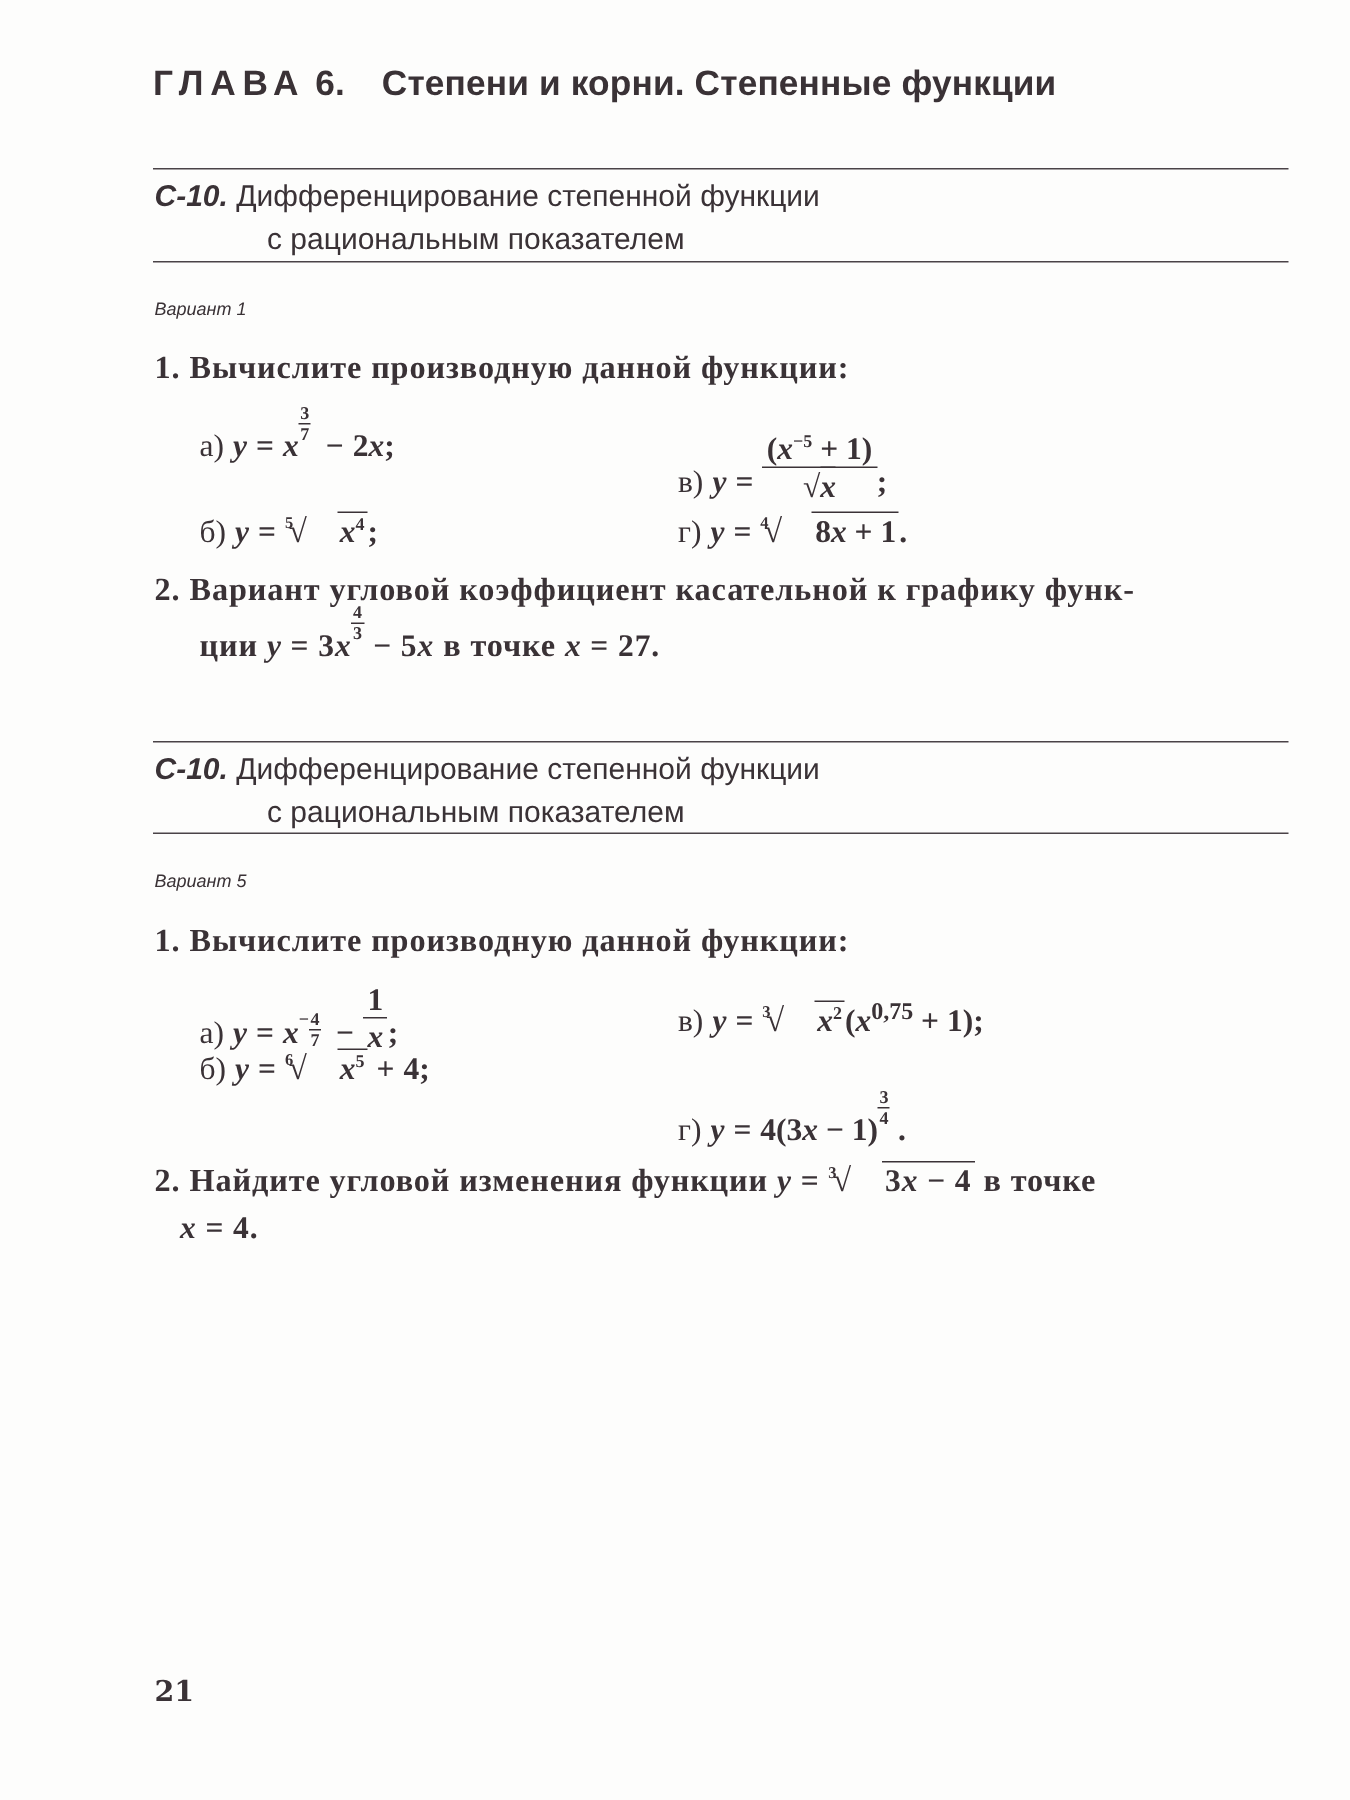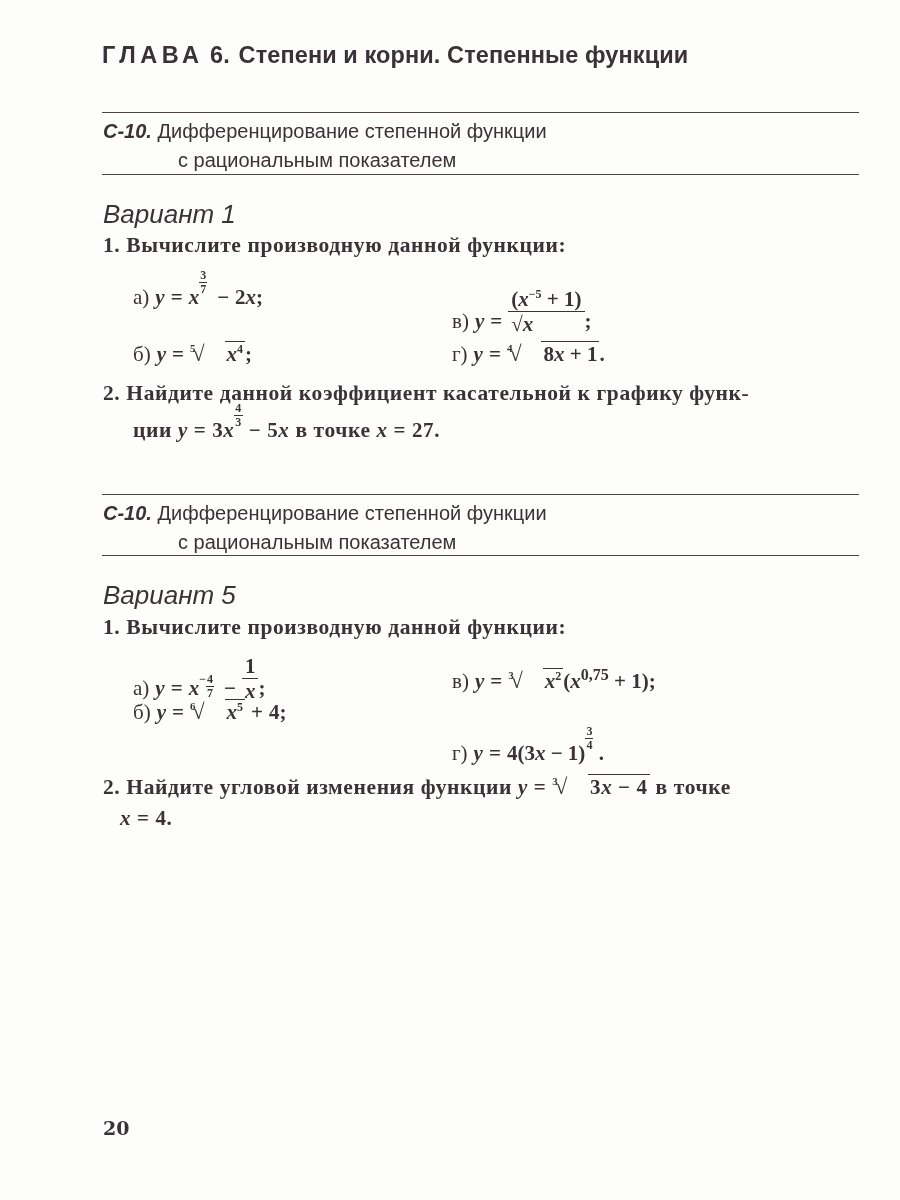--- a/index.html
+++ b/index.html
@@ -18,50 +18,50 @@
   .chapter .word { letter-spacing: 4.5px; }
   .rule { position: absolute; left: 102px; width: 757px; height: 0; border-top: 1.6px solid #4a4347; }
   .sec-title {
     font-family: "Liberation Sans", "DejaVu Sans", sans-serif;
     font-size: 20px; line-height: 29px;
   }
   .sec-title .code { font-weight: bold; font-style: italic; }
   .sec-title .line2 { padding-left: 75px; }
   .variant {
     font-family: "Liberation Sans", "DejaVu Sans", sans-serif;
-    font-style: italic; font-size: 26px;
+    font-style: italic; font-size: 12px;
   }
   .task {
     font-family: "Liberation Serif", "DejaVu Serif", serif;
     font-size: 21.5px; letter-spacing: 0.6px;
   }
   .task .num { font-weight: bold; }
   .math { font-family: "Liberation Serif", "DejaVu Serif", serif; font-size: 21px; }
   .math i { font-style: italic; }
   .lbl { font-weight: normal; margin-right: 6px; }
   .op { margin: 0 6px; }
   .frac-exp { display: inline-block; vertical-align: bottom; position: relative; top: -14px; font-size: 12px; text-align: center; line-height: 13px; }
   .frac-exp .n, .frac-exp .d { display: block; padding: 0 1px; }
   .frac-exp .n { border-bottom: 1px solid #3a3236; }
-  .frac { display: inline-block; vertical-align: middle; text-align: left; }
+  .frac { display: inline-block; vertical-align: middle; text-align: center; }
   .frac .n, .frac .d { display: block; padding: 0 3px; line-height: 24px; }
   .frac .n { border-bottom: 1.2px solid #3a3236; }
   .root { display: inline-block; position: relative; }
   .root .idx { font-size: 11px; position: relative; top: -9px; margin-right: -3px; }
   .root .rad { font-size: 22px; }
   .root .arg { border-top: 1.2px solid #3a3236; padding: 0 2px; margin-left: 20px; }
   .pagenum { left: 103px; top: 1117px; font-family: "DejaVu Serif", serif; font-weight: bold; font-size: 19px; }
 </style>
 </head>
 <body>
 
 <div class="abs chapter">
   <span class="word">ГЛАВА</span>
   <span>6.</span>
-  <span style="margin-left:2px">Степени и корни. Степенные функции</span>
+  <span style="margin-left:18px">Степени и корни. Степенные функции</span>
 </div>
 
 <div class="rule" style="top:112px"></div>
 <div class="abs sec-title" style="left:103px; top:117px">
   <div>
     <span class="code">С-10.</span>
     <span>Дифференцирование степенной функции</span>
   </div>
   <div class="line2">с рациональным показателем</div>
 </div>
@@ -85,21 +85,21 @@
 <div class="abs math" style="left:133px; top:341px; font-weight:bold">
   <span class="lbl">б)</span><i>y</i><span class="op">=</span><span class="root"><span class="idx">5</span><span class="rad">√</span><span class="arg"><i>x</i><sup style="font-size:12px">4</sup></span></span>;
 </div>
 
 <div class="abs math" style="left:452px; top:341px; font-weight:bold">
   <span class="lbl">г)</span><i>y</i><span class="op">=</span><span class="root"><span class="idx">4</span><span class="rad">√</span><span class="arg">8<i>x</i> + 1</span></span>.
 </div>
 
 <div class="abs task" style="left:103px; top:381px; font-weight:bold">
   <span class="num">2.</span>
-  <span>Найдите данной коэффициент касательной к графику функ-</span>
+  <span>Вариант угловой коэффициент касательной к графику функ-</span>
 </div>
 <div class="abs task" style="left:133px; top:416px; font-weight:bold">
   <span>ции</span>
   <span class="math"> <i>y</i> = 3<i>x</i><span class="frac-exp"><span class="n">4</span><span class="d">3</span></span> − 5<i>x</i></span>
   <span>в точке</span>
   <span class="math"><i>x</i> = 27.</span>
 </div>
 
 <div class="rule" style="top:494px"></div>
 <div class="abs sec-title" style="left:103px; top:499px">
@@ -137,13 +137,13 @@
 <div class="abs task" style="left:103px; top:774px; font-weight:bold">
   <span class="num">2.</span>
   <span>Найдите угловой изменения функции</span>
   <span class="math"><i>y</i> = <span class="root"><span class="idx">3</span><span class="rad">√</span><span class="arg">3<i>x</i> − 4</span></span></span>
   <span>в точке</span>
 </div>
 <div class="abs task" style="left:120px; top:806px; font-weight:bold">
   <span class="math"><i>x</i> = 4.</span>
 </div>
 
-<div class="abs pagenum">20</div>
+<div class="abs pagenum">21</div>
 
 </body></html>

